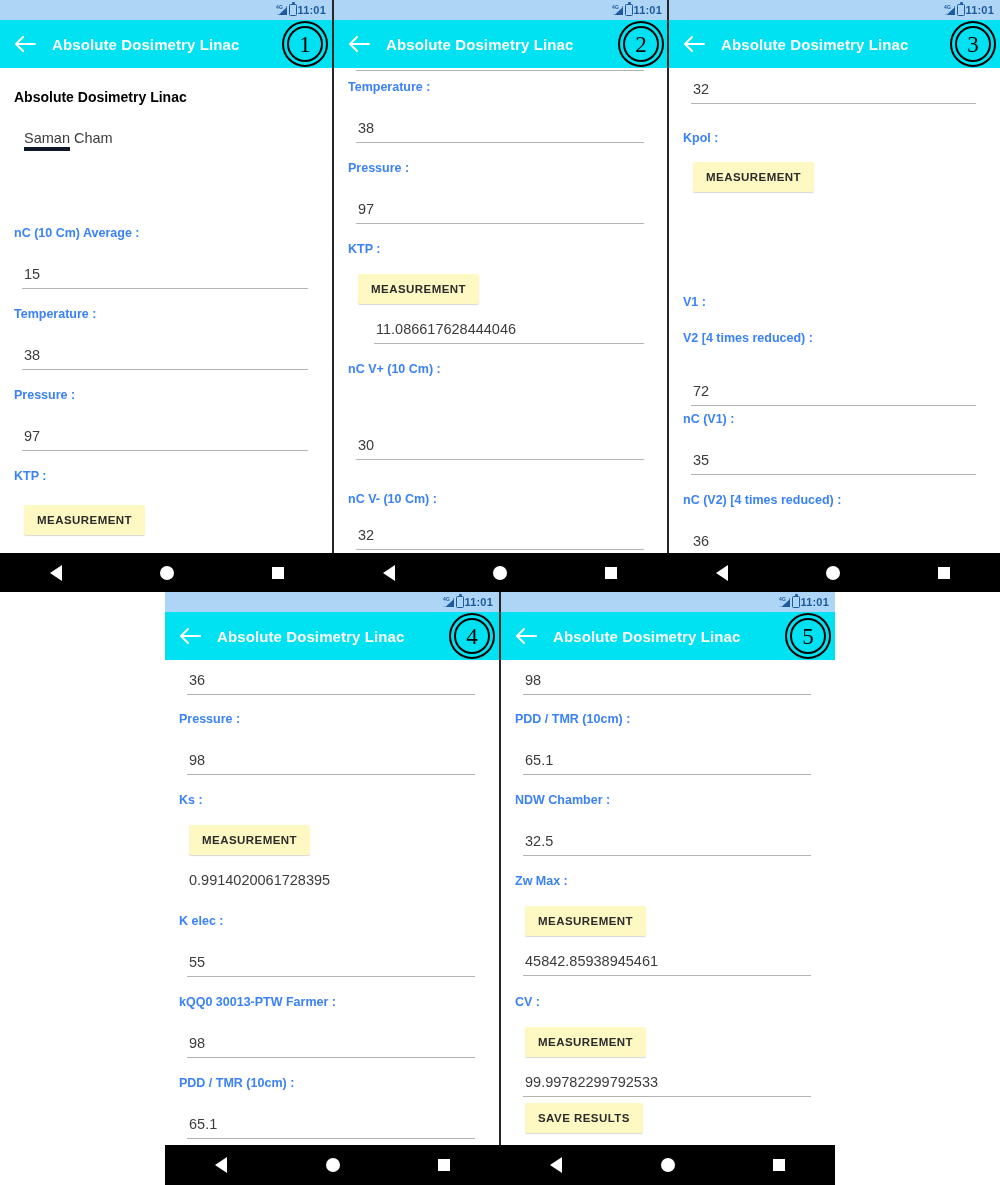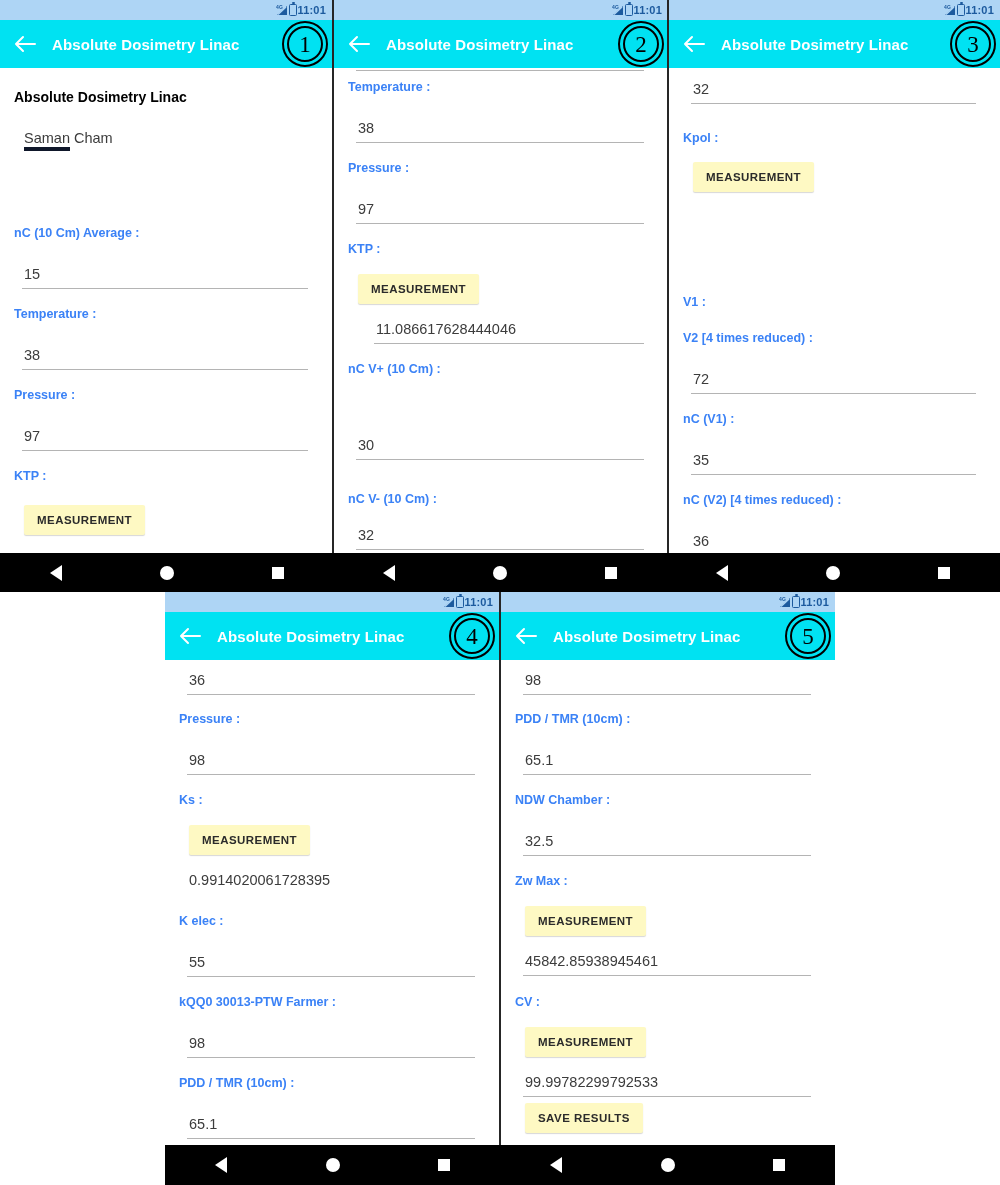--- a/index.html
+++ b/index.html
@@ -263,21 +263,21 @@
       </div>
     </div>
     <div class="content" style="height:485px;">
       <div class="fld-value-wrap" style="position:absolute; top:13px; left:0; right:0;">
           <div class="fld-value">32</div>
         </div>
       <div class="fld-label" style="position:absolute; top:63px;">Kpol :</div>
       <button class="btn" style="position:absolute; top:94px;">MEASUREMENT</button>
       <div class="fld-label" style="position:absolute; top:182px;margin-top:45px;">V1 :</div>
       <div class="fld-label" style="position:absolute; top:263px;">V2  [4 times reduced) :</div>
-      <div class="fld-value-wrap" style="position:absolute; top:303px; left:0; right:0;">
+      <div class="fld-value-wrap" style="position:absolute; top:315px; left:0; right:0;">
           <div class="fld-value">72</div>
         </div>
       <div class="fld-label" style="position:absolute; top:344px;">nC (V1) :</div>
       <div class="fld-value-wrap" style="position:absolute; top:384px; left:0; right:0;">
           <div class="fld-value">35</div>
         </div>
       <div class="fld-label" style="position:absolute; top:425px;">nC (V2) [4 times reduced) :</div>
       <div class="fld-value-wrap" style="position:absolute; top:465px; left:0; right:0;">
           <div class="fld-value">36</div>
         </div>

